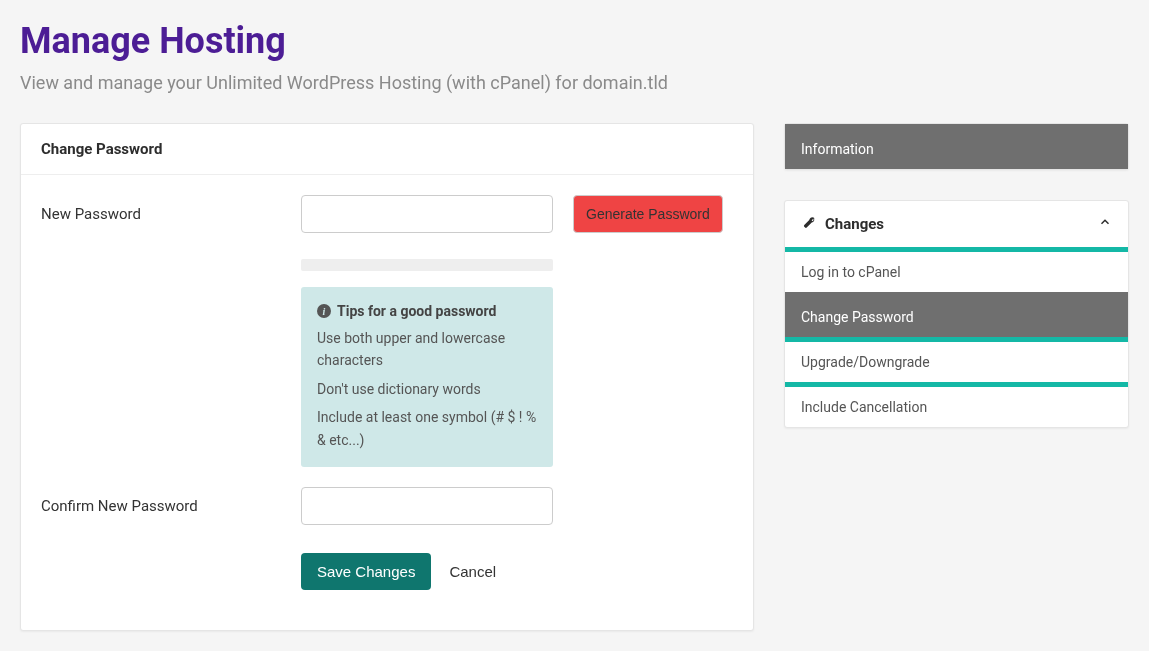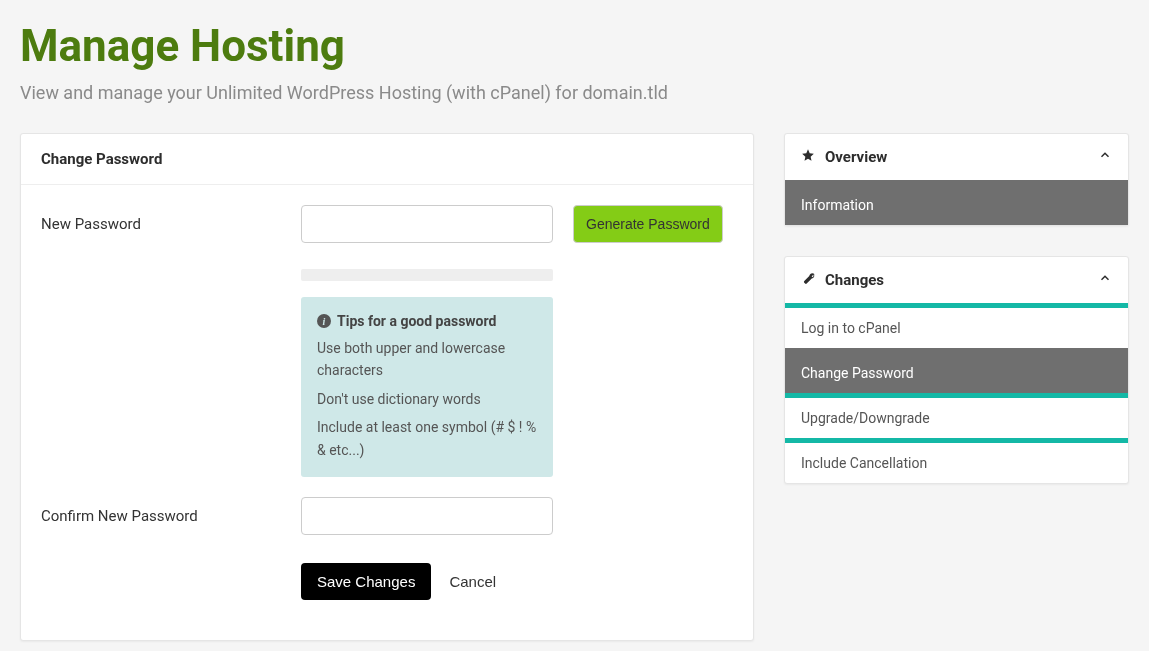--- a/index.html
+++ b/index.html
@@ -6,23 +6,23 @@
     body {
       font-family: -apple-system, BlinkMacSystemFont, "Segoe UI", Roboto, "Helvetica Neue", Arial, sans-serif;
       background: #f5f5f5;
       padding: 20px;
       color: #333;
     }
     .container {
       max-width: 1149px;
     }
     h1 {
-      font-size: 44px;
-      font-weight: 700;
-      color: #4d7c0f;
+      font-size: 36px;
+      font-weight: 700;
+      color: #4c1d95;
       margin-bottom: 10px;
     }
     .subtitle {
       color: #8a8a8a;
       font-size: 18px;
       font-weight: 400;
       margin-bottom: 30px;
     }
     .layout {
       display: flex;
@@ -67,21 +67,21 @@
       font-size: 15px;
       border: 1px solid #ccc;
       border-radius: 4px;
       background: #fff;
       height: 38px;
     }
     .form-aside {
       width: 160px;
     }
     .btn-outline {
-      background: #84cc16;
+      background: #ef4444;
       border: 1px solid #ccc;
       border-radius: 4px;
       padding: 8px 12px;
       font-size: 14px;
       color: #333;
       cursor: pointer;
       height: 38px;
     }
     .strength-bar {
       width: 100%;
@@ -125,21 +125,21 @@
       font-style: italic;
       font-family: Georgia, serif;
     }
     .form-actions {
       display: flex;
       align-items: center;
       gap: 18px;
       margin-top: 18px;
     }
     .btn-primary {
-      background: #000000;
+      background: #0f766e;
       color: #fff;
       border: none;
       border-radius: 4px;
       padding: 10px 16px;
       font-size: 15px;
       cursor: pointer;
     }
     .btn-link {
       background: none;
       border: none;
@@ -257,33 +257,20 @@
             </div>
           </div>
           <div class="aside-col"></div>
         </div>
       </div>
     </div>
 
     <div class="sidebar">
 
       <div class="side-panel">
-        <div class="side-panel-header">
-          <span>
-            <svg class="icon" viewBox="0 0 24 24">
-                <path d="M12 2l2.9 6.9L22 10l-5.5 4.8L18 22l-6-3.6L6 22l1.5-7.2L2 10l7.1-1.1L12 2z"></path>
-              </svg>
-          </span>
-          <span>Overview</span>
-          <span class="chevron">
-            <svg class="chev" viewBox="0 0 24 24">
-                <polyline points="6 15 12 9 18 15"></polyline>
-              </svg>
-          </span>
-        </div>
         <div class="side-item active">Information</div>
       </div>
 
       <div class="side-panel">
         <div class="side-panel-header">
           <span>
             <svg class="icon" viewBox="0 0 24 24">
                 <path d="M22 6.9c0 .5-.1 1-.2 1.5l-4.2-4.2c.5-.1 1-.2 1.5-.2 1.6 0 3 .6 4.1 1.7-.4-.4-.8-.6-1.2-.8zM21.7 5.1c.9 1.1 1.3 2.5 1 3.9-.4 2.1-2.2 3.7-4.3 3.9l-8.6 8.6c-.8.8-2 .8-2.8 0l-1.4-1.4c-.8-.8-.8-2 0-2.8l8.6-8.6c.2-2.1 1.8-3.9 3.9-4.3 1.4-.3 2.8.1 3.9 1l-3.7 3.7 1.4 1.4 3.7-3.7c-.2-.2-.4-.5-.7-.7z"></path>
               </svg>
           </span>

